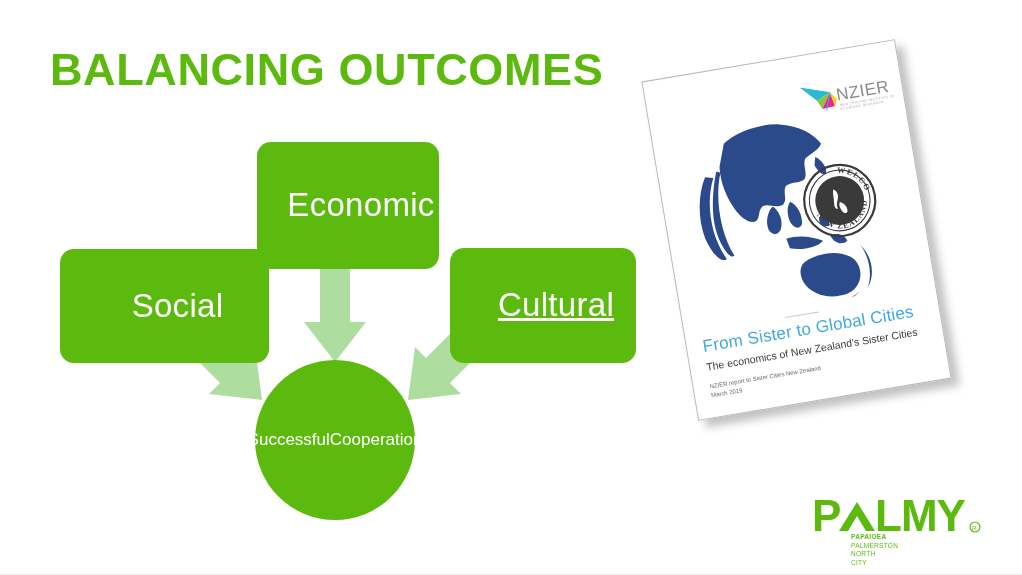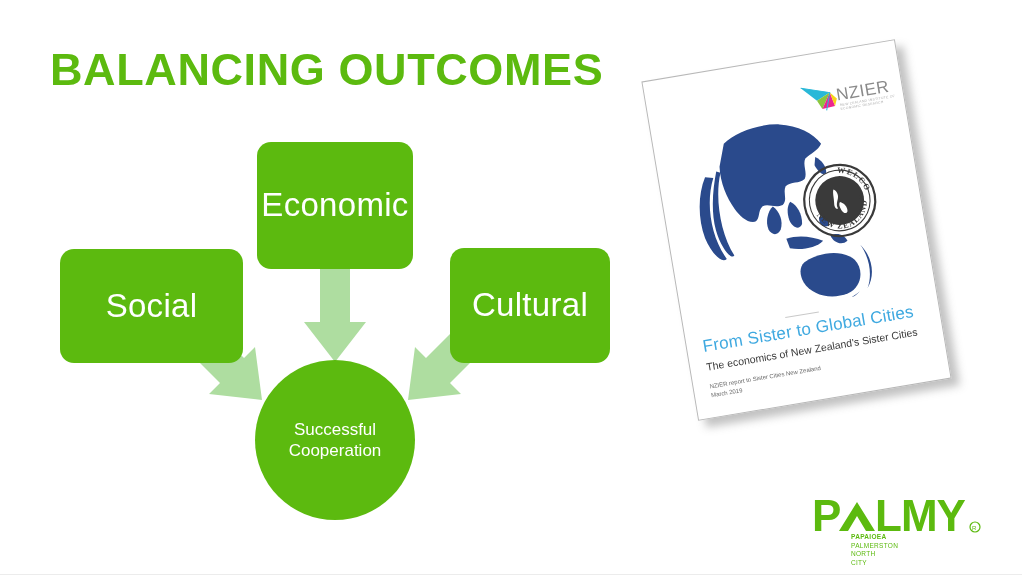--- a/index.html
+++ b/index.html
@@ -47,51 +47,53 @@
     border-radius: 14px;
     display: flex;
     align-items: center;
     justify-content: center;
     color: #ffffff;
     font-size: 33px;
     font-weight: 400;
     letter-spacing: 0.3px;
     line-height: 1.1;
     text-align: center;
+    padding-left: 26px;
   }
   #node-economic {
     left: 257px;
     top: 142px;
     width: 156px;
     height: 127px;
   }
   #node-social {
     left: 60px;
     top: 249px;
     width: 183px;
     height: 114px;
   }
   #node-cultural {
     left: 450px;
     top: 248px;
     width: 160px;
     height: 115px;
+    text-decoration: underline;
   }
   #node-circle {
     position: absolute;
     left: 255px;
     top: 360px;
     width: 160px;
     height: 160px;
     border-radius: 50%;
     background: #5cba0f;
     display: flex;
     align-items: center;
     justify-content: center;
-    flex-direction: column;
+    flex-direction: row;
     color: #ffffff;
     font-size: 17px;
     line-height: 1.25;
     text-align: center;
   }
   #arrows-svg {
     position: absolute;
     left: 0;
     top: 0;
     width: 640px;

